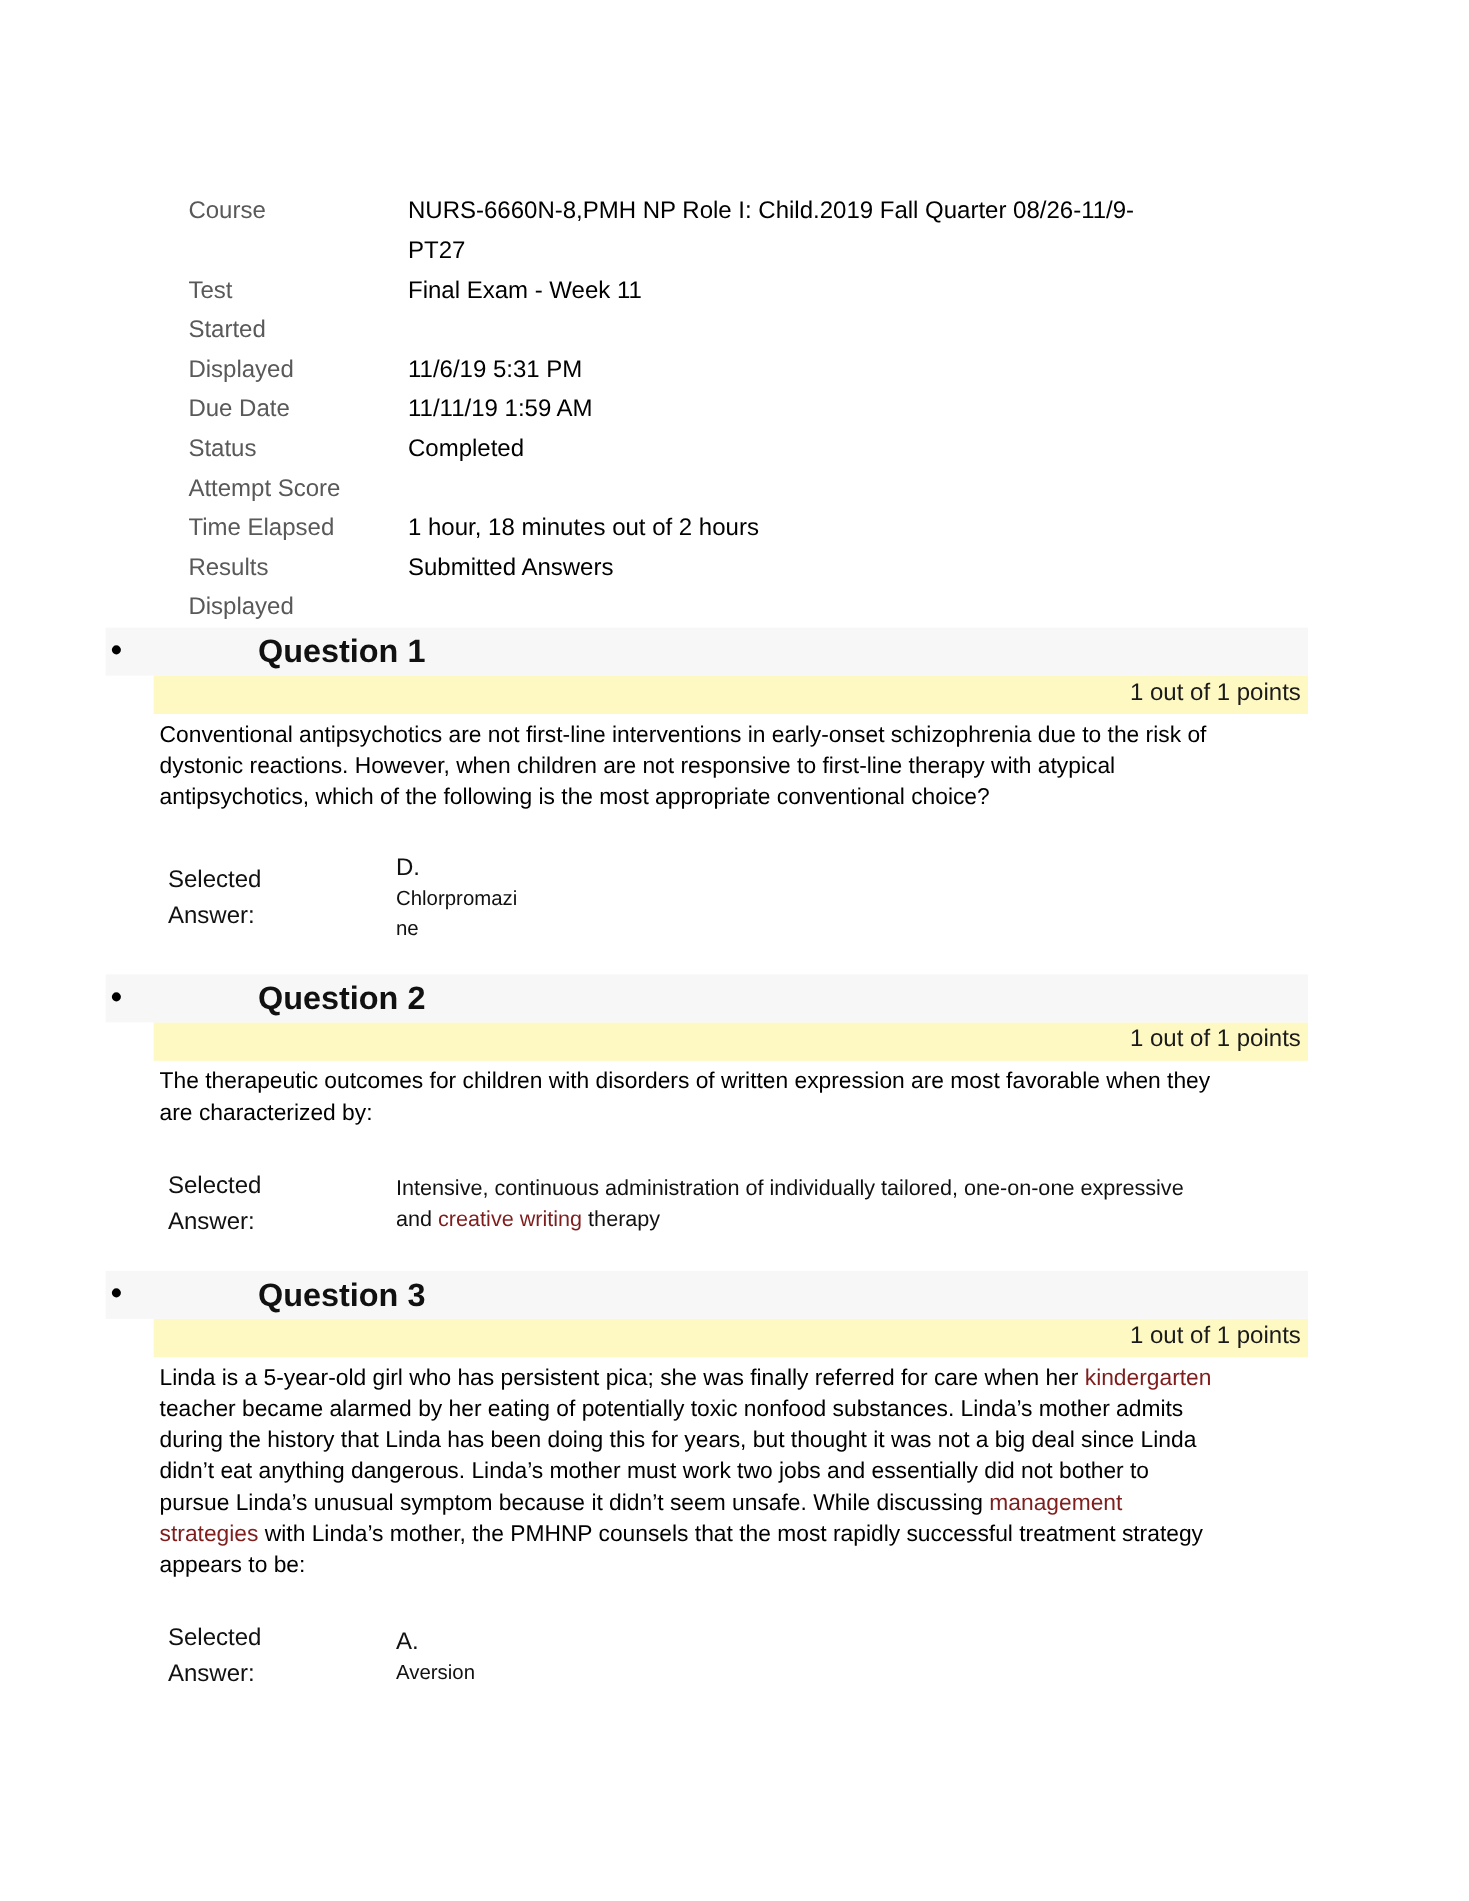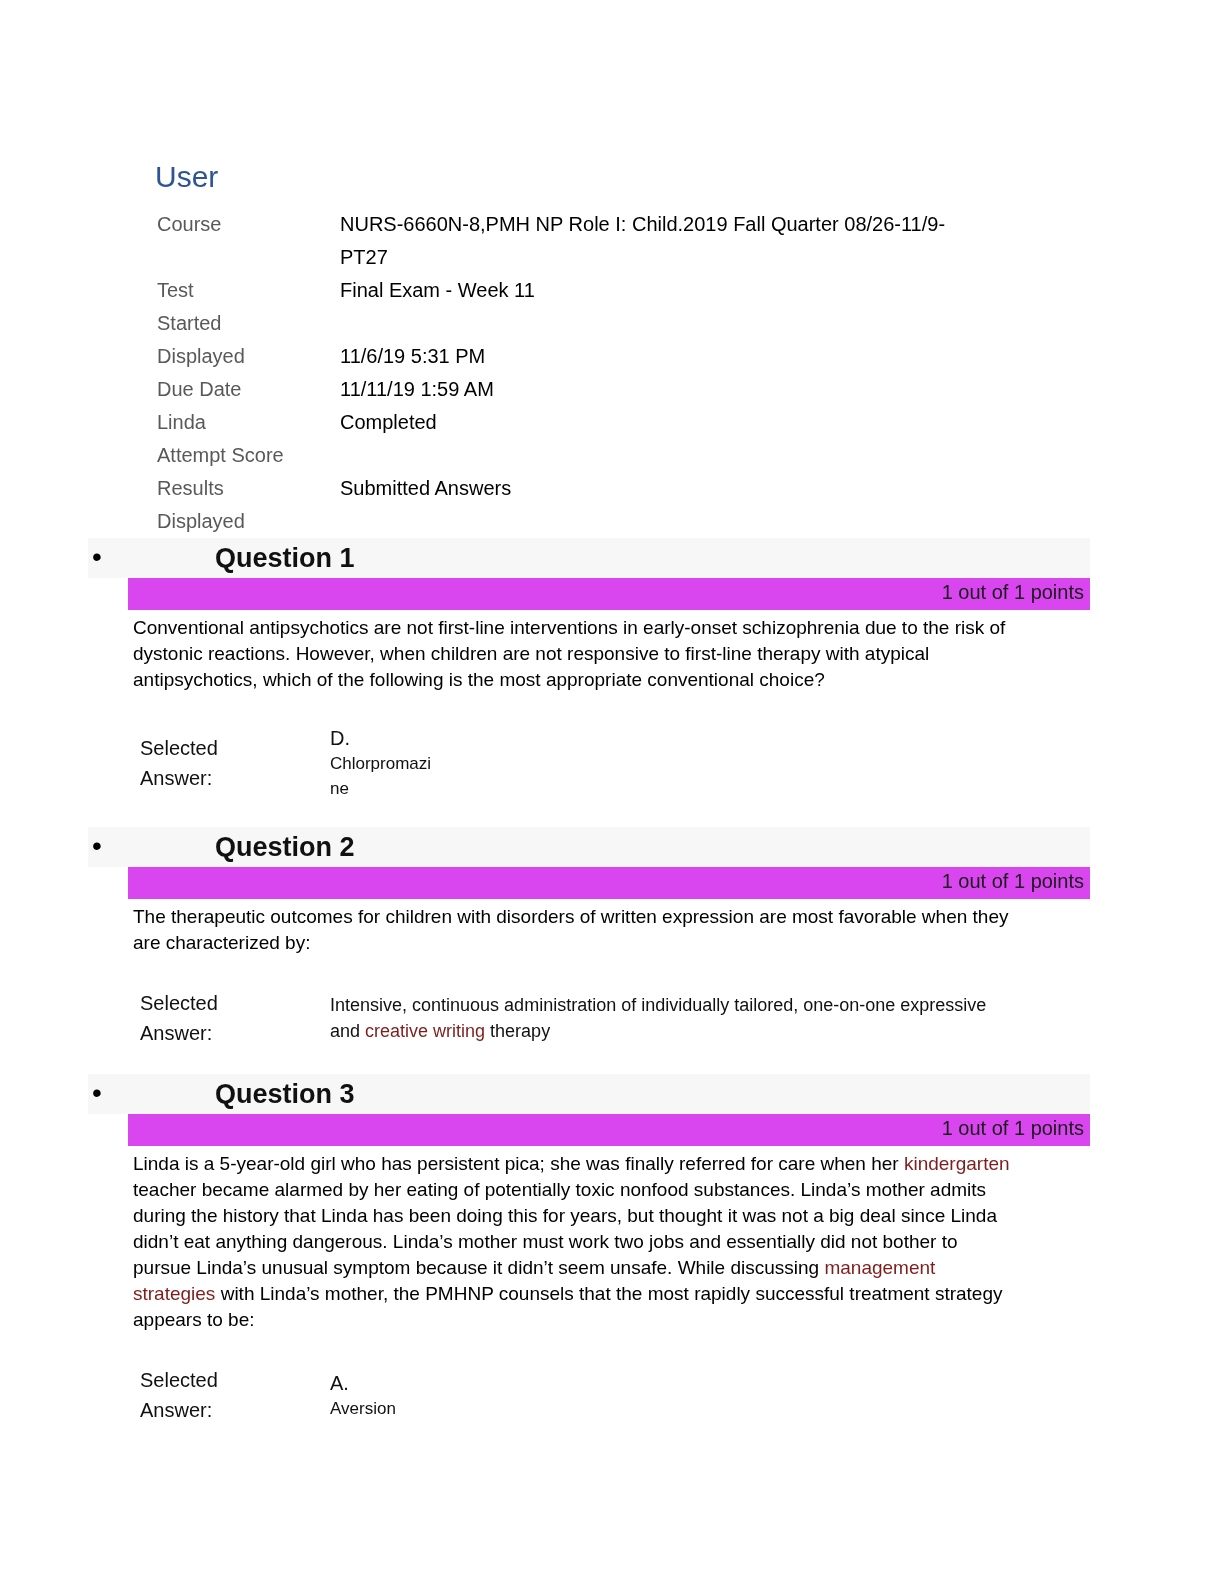--- a/index.html
+++ b/index.html
@@ -47,21 +47,21 @@
   }
   .q-title {
     margin-left: 127px;
     font-size: 27px;
     font-weight: 700;
     color: #111;
   }
   .q-points {
     margin-left: 128px;
     width: 962px;
-    background: #d946ef;
+    background: #fef9c3;
     text-align: right;
     font-size: 20px;
     line-height: 24px;
     color: #1a1a1a;
     padding: 2px 6px 6px 0;
   }
   .q-body {
     margin: 5px 0 0 133px;
     width: 882px;
     font-size: 19px;
@@ -82,21 +82,20 @@
   .answer-letter { font-size: 20px; line-height: 26px; color: #111; }
   .answer-text { font-size: 17px; line-height: 25px; color: #111; }
   .q1-answer-text { width: 108px; overflow-wrap: break-word; }
   .q2-answer-text { width: 660px; font-size: 18px; line-height: 26px; }
 </style>
 </head>
 <body>
 
 <div class="page">
 
-  <h1 class="user-title">User</h1>
 
   <div class="info-table">
     <div class="info-row">
       <div class="info-label">Course</div>
       <div class="info-value">NURS-6660N-8,PMH NP Role I: Child.2019 Fall Quarter 08/26-11/9-PT27</div>
     </div>
     <div class="info-row">
       <div class="info-label">Test</div>
       <div class="info-value">Final Exam - Week 11</div>
     </div>
@@ -105,25 +104,29 @@
     </div>
     <div class="info-row">
       <div class="info-label">Displayed</div>
       <div class="info-value">11/6/19 5:31 PM</div>
     </div>
     <div class="info-row">
       <div class="info-label">Due Date</div>
       <div class="info-value">11/11/19 1:59 AM</div>
     </div>
     <div class="info-row">
-      <div class="info-label">Linda</div>
+      <div class="info-label">Status</div>
       <div class="info-value">Completed</div>
     </div>
     <div class="info-row">
       <div class="info-label">Attempt Score</div>
+    </div>
+    <div class="info-row">
+      <div class="info-label">Time Elapsed</div>
+      <div class="info-value">1 hour, 18 minutes out of 2 hours</div>
     </div>
     <div class="info-row">
       <div class="info-label">Results Displayed</div>
       <div class="info-value">Submitted Answers</div>
     </div>
   </div>
 
   <div class="q">
     <div class="q-head">
       <span class="bullet">•</span>

